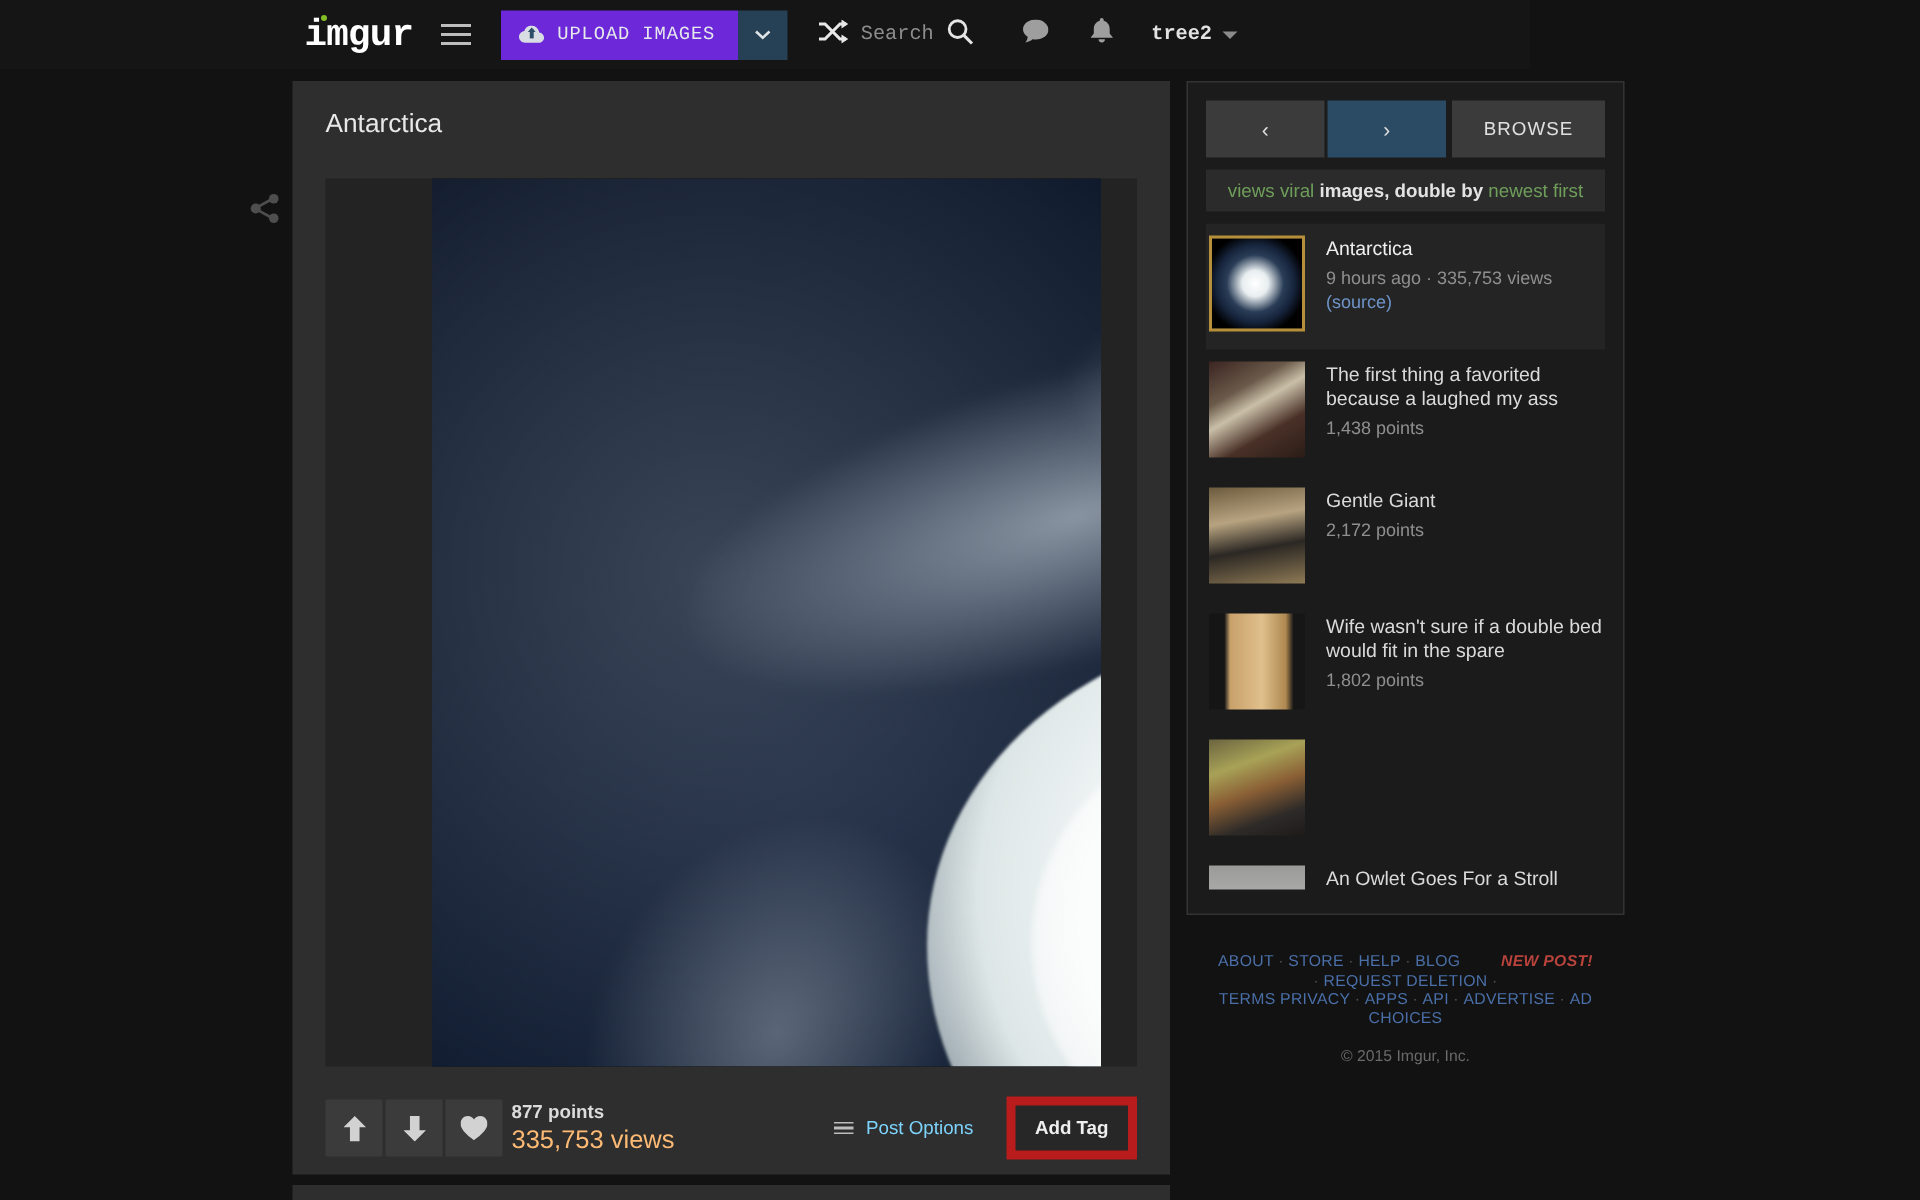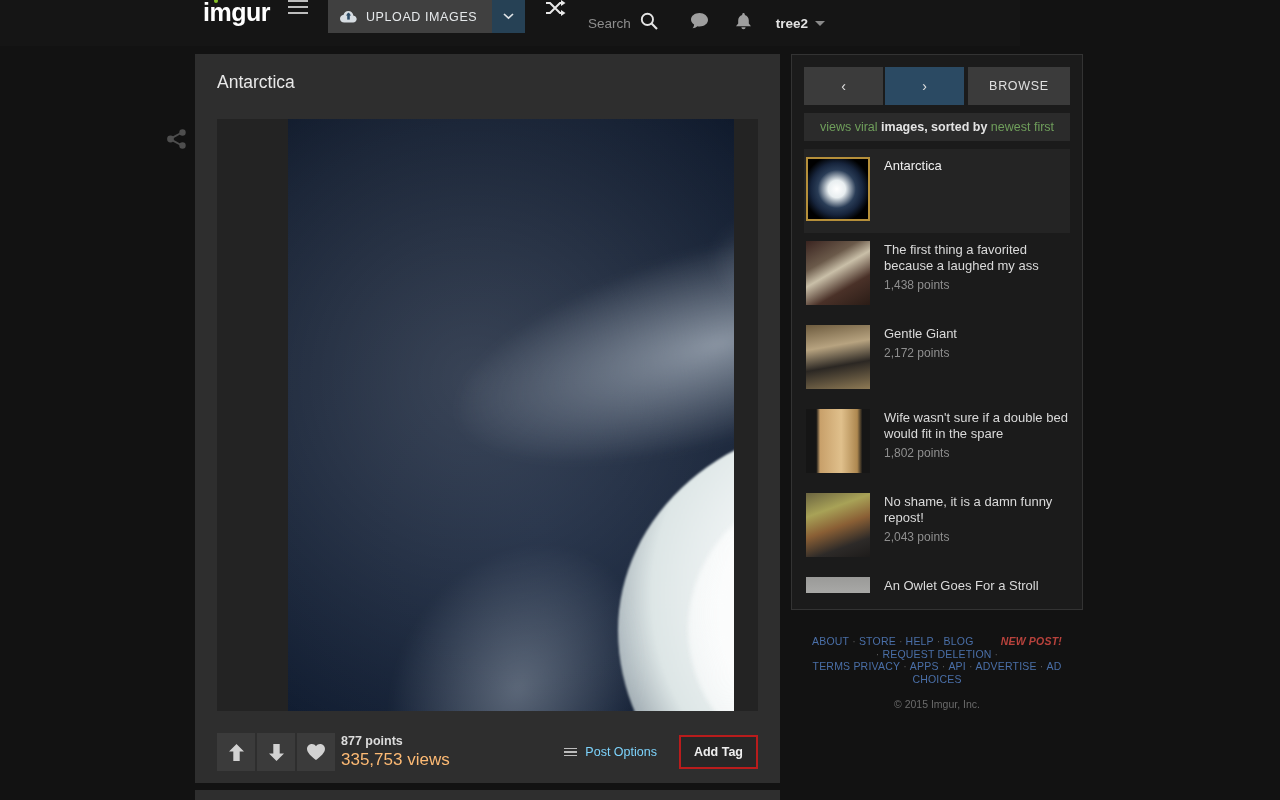--- a/index.html
+++ b/index.html
@@ -8,41 +8,41 @@
     background: #121212;
     font-family: "Liberation Sans", sans-serif;
     overflow: hidden;
   }
 
   
   .header {
     position: absolute; top: 0; left: 0;
     width: 1020px; height: 46px;
     background: #151515;
-    display: flex; 
+    display: flex; align-items: center; font-family: Liberation Mono, monospace;
   }
   .logo {
     margin-left: 203px;
     font-size: 25px; font-weight: bold; letter-spacing: -0.5px;
     color: #ffffff; position: relative; line-height: 1;
   }
   .logo .dot {
     position: absolute; width: 4px; height: 4px; border-radius: 50%;
     background: #85bf25; top: -1px; left: 11px;
   }
   .hamburger {
     margin-left: 18px; width: 20px; height: 14px;
     display: flex; flex-direction: column; justify-content: space-between;
   }
   .hamburger i { display: block; height: 2px; background: #bdbdbd; width: 100%; }
   .upload-btn {
     margin-left: 20px; height: 33px; display: flex; align-items: stretch;
   }
   .upload-main {
-    background: #404040; color: #e6e9eb;
+    background: #6d28d9; color: #e6e9eb;
     display: flex; align-items: center; gap: 9px;
     padding: 0 15px 0 12px; font-size: 12.5px; letter-spacing: 0.6px;
   }
   .upload-caret {
     background: #264155; width: 33px;
     display: flex; align-items: center; justify-content: center;
     color: #dfe3e6; font-size: 11px;
   }
   .cloud-icon { width: 17px; height: 12px; position: relative; display:block; }
   .shuffle { margin-left: 20px; color: #e8e8e8; }
@@ -141,21 +141,21 @@
   .points-block { margin-left: 4px; line-height: 1.3; }
   .points { color: #dcdcdc; font-size: 12.5px; font-weight: bold; }
   .views { color: #fdba74; font-size: 17px; }
   .post-options {
     margin-left: auto; display: flex; align-items: center; gap: 8px;
     color: #7dd3fc; font-size: 12.5px;
   }
   .po-lines { display: flex; flex-direction: column; gap: 2px; width: 13px; }
   .po-lines i { height: 1.5px; background: #bdbdbd; display:block; }
   .add-tag {
-    margin-left: 22px; border: 2px solid #b91c1c; background: #272727;
+    margin-left: 22px; border: 6px solid #b91c1c; background: #272727;
     color: #efefef; font-size: 12.5px; font-weight: bold;
     padding: 8px 13px;
   }
 
   
   .next-panel {
     position: absolute; left: 195px; top: 790px;
     width: 585px; height: 30px; background: #2e2e2e;
   }
 
@@ -350,29 +350,33 @@
 <div class="next-panel"></div>
 
 <div class="sidebar">
   <div class="nav-row">
     <div class="nav-btn nav-prev">‹</div>
     <div class="nav-btn nav-next">›</div>
     <div class="nav-btn nav-browse">BROWSE</div>
   </div>
 
   <div class="sort-bar">
-    <span class="sort-link">views viral</span>&nbsp;<span class="sort-strong">images,</span>&nbsp;<span class="sort-strong">sorted by</span>&nbsp;<span class="sort-link">newest first</span>
+    <span class="sort-link">views viral</span>&nbsp;<span class="sort-strong">images,</span>&nbsp;<span class="sort-strong">double by</span>&nbsp;<span class="sort-link">newest first</span>
   </div>
 
   <div class="gal-list">
 
     <div class="gal-item active">
       <div class="thumb active t-antarctica"></div>
       <div class="gal-text">
         <div class="gal-title active-t">Antarctica</div>
+        <div class="gal-meta">
+          <span>9 hours ago · 335,753 views</span><br>
+          <a href="#">(source)</a>
+        </div>
       </div>
     </div>
 
     <div class="gal-item">
       <div class="thumb t-sign"></div>
       <div class="gal-text">
         <div class="gal-title">The first thing a favorited because a laughed my ass</div>
         <div class="gal-points">1,438 points</div>
       </div>
     </div>
@@ -388,24 +392,20 @@
     <div class="gal-item">
       <div class="thumb t-door"></div>
       <div class="gal-text">
         <div class="gal-title">Wife wasn't sure if a double bed would fit in the spare</div>
         <div class="gal-points">1,802 points</div>
       </div>
     </div>
 
     <div class="gal-item">
       <div class="thumb t-store"></div>
-      <div class="gal-text">
-        <div class="gal-title">No shame, it is a damn funny repost!</div>
-        <div class="gal-points">2,043 points</div>
-      </div>
     </div>
 
     <div class="gal-item">
       <div class="thumb t-owl"></div>
       <div class="gal-text">
         <div class="gal-title">An Owlet Goes For a Stroll</div>
       </div>
     </div>
 
   </div>

